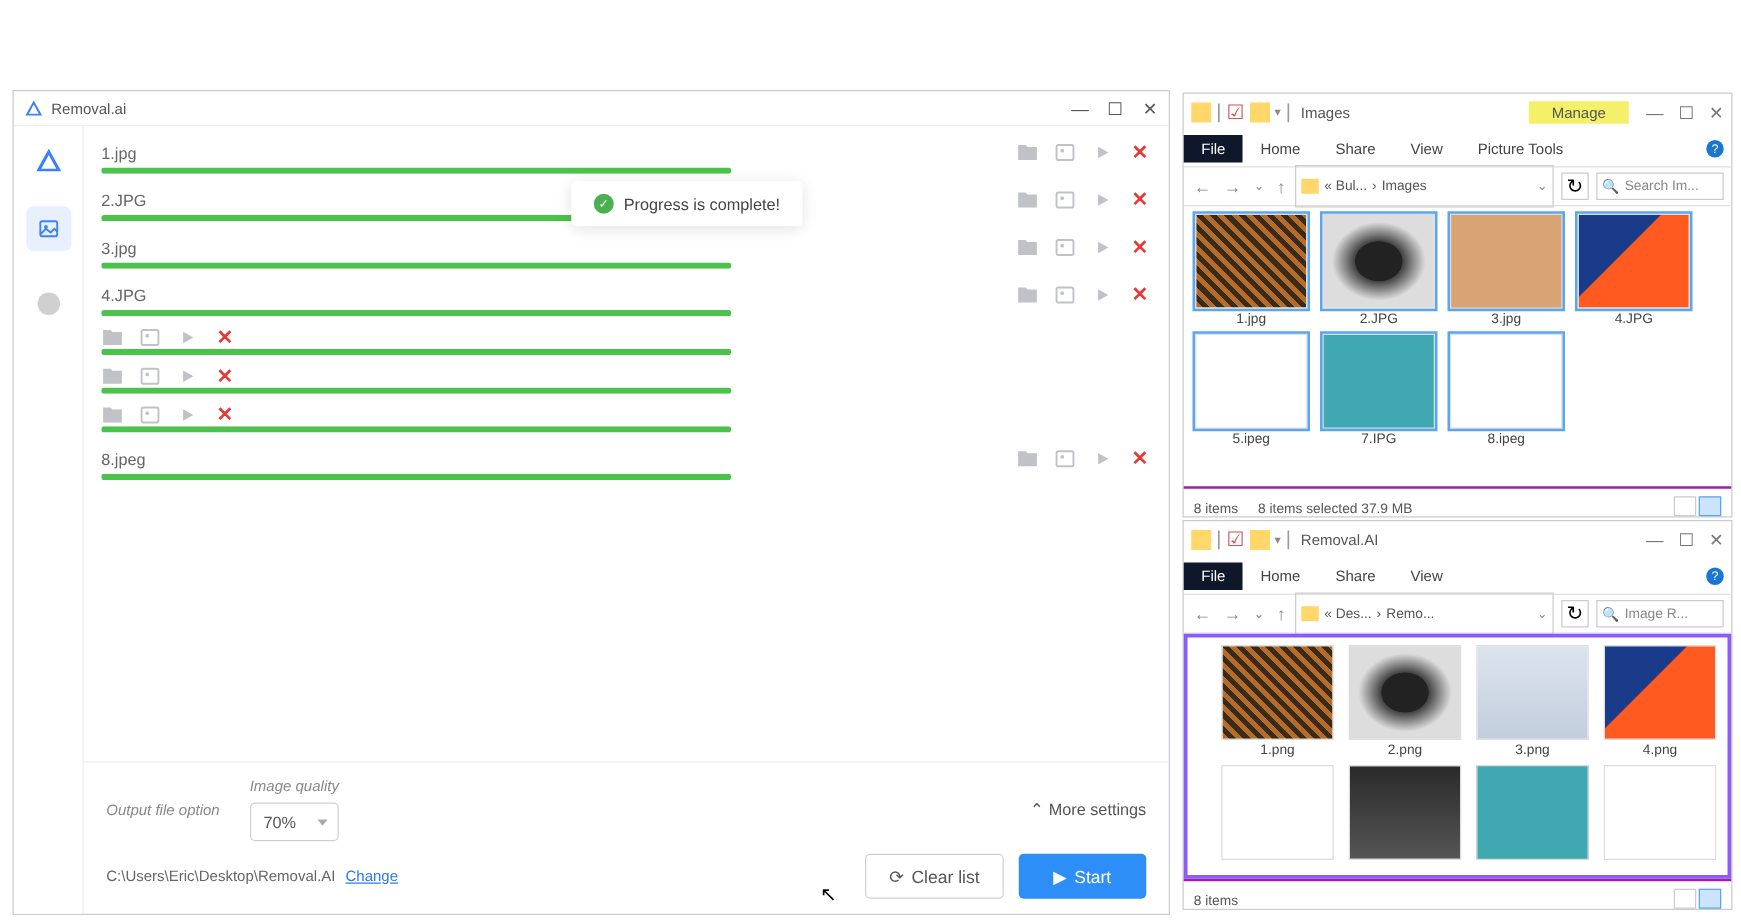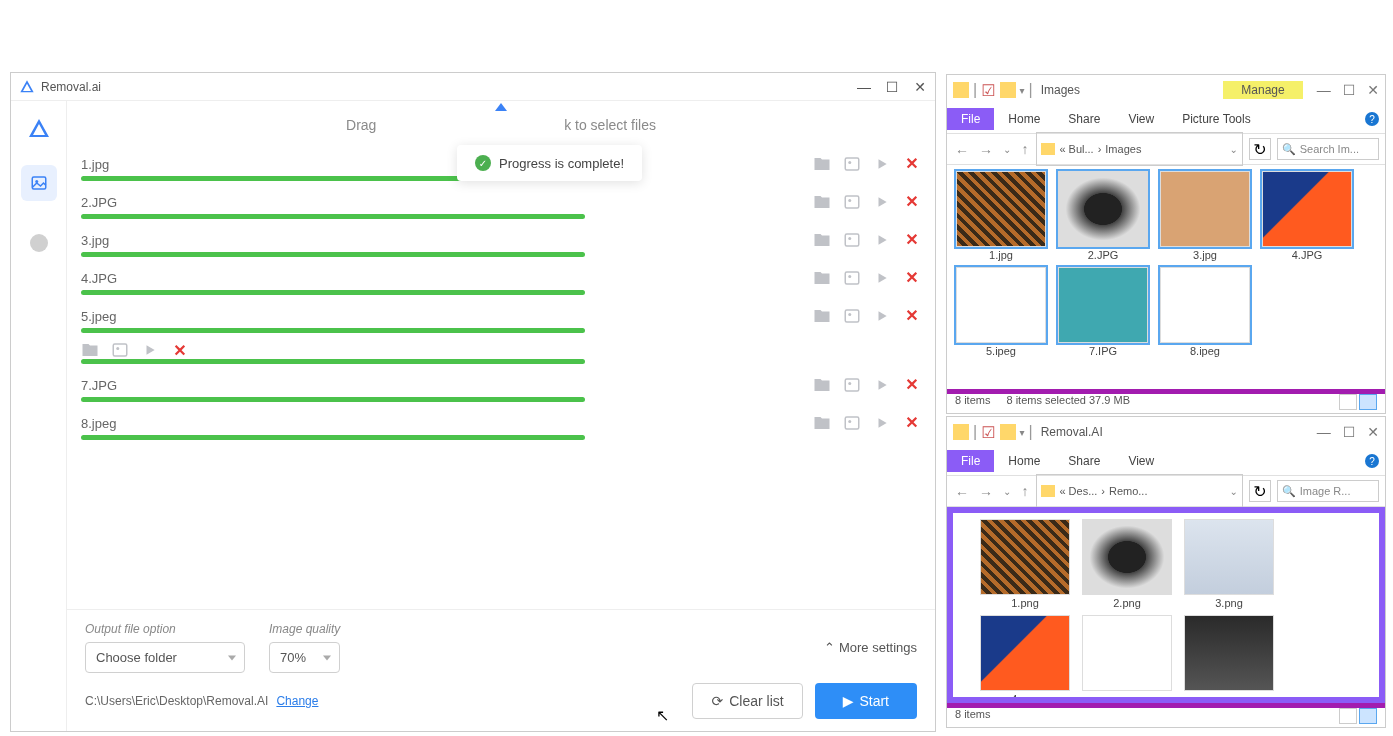--- a/index.html
+++ b/index.html
@@ -58,37 +58,37 @@
 .exp-bot { left: 946px; top: 416px; height: 312px; }
 .exp-titlebar { height: 30px; display: flex; align-items: center; padding: 0 6px; gap: 4px; }
 .exp-titlebar .qat-icon { width: 16px; height: 16px; background: #ffd76a; display: inline-block; }
 .exp-titlebar .qat-sep { color: #999; }
 .exp-titlebar .exp-title { font-size: 12px; color: #555; margin-left: 4px; flex: 1; }
 .exp-titlebar .manage-tab { background: #f5f069; padding: 2px 18px; font-size: 12px; color: #555; margin-right: 10px; }
 .exp-winctrl { display: flex; gap: 12px; color: #777; font-size: 14px; }
 .exp-winctrl span { cursor: pointer; }
 .exp-ribbon { height: 28px; display: flex; align-items: center; font-size: 12px; position: relative; }
 .exp-ribbon .rtab { padding: 4px 14px; color: #444; cursor: pointer; }
-.exp-ribbon .rtab.file { background: #8b5cf6; color: #fff; }
+.exp-ribbon .rtab.file { background: #0f172a; color: #fff; }
 .exp-ribbon .help-icon { position: absolute; right: 6px; width: 14px; height: 14px; border-radius: 50%; background: #1976d2; color: #fff; font-size: 10px; display: flex; align-items: center; justify-content: center; }
 .exp-addr { height: 32px; display: flex; align-items: center; padding: 0 6px; gap: 6px; border-top: 1px solid #e0e0e0; border-bottom: 1px solid #e0e0e0; }
 .nav-arrow { color: #888; cursor: pointer; font-size: 14px; padding: 0 2px; }
 .addr-box { flex: 1; border: 1px solid #ccc; height: 22px; display: flex; align-items: center; padding: 16px 4px; font-size: 11px; color: #555; gap: 4px; overflow: hidden; }
 .addr-box .folder-ico { width: 14px; height: 12px; background: #ffd76a; }
 .search-box { width: 102px; border: 1px solid #ccc; height: 22px; display: flex; align-items: center; padding: 0 4px; font-size: 11px; color: #888; gap: 4px; }
 .refresh-btn { width: 22px; height: 22px; border: 1px solid #ccc; display: flex; align-items: center; justify-content: center; cursor: pointer; }
 
 .exp-content { flex: 1; overflow-y: auto; padding: 6px; display: flex; flex-wrap: wrap; gap: 6px; align-content: flex-start; position: relative; }
-.exp-content.red-border { border: 6px solid #8b5cf6; padding-left: 24px; }
+.exp-content.red-border { border: 3px solid #8b5cf6; padding-left: 24px; }
 .thumb { width: 96px; display: flex; flex-direction: column; align-items: center; gap: 2px; }
 .thumb .img { width: 90px; height: 76px; background: #f0f0f0; border: 1px solid #ddd; display: flex; align-items: center; justify-content: center; font-size: 24px; }
 .thumb .lbl { font-size: 11px; color: #444; }
 .thumb.selected .img { outline: 2px solid #5aa7ef; }
 
-.exp-status { height: 24px; border-top: 5px solid #a21caf; display: flex; align-items: flex-start; padding: 0 8px; font-size: 11px; color: #555; gap: 16px; }
+.exp-status { height: 24px; border-top: 2px solid #a21caf; display: flex; align-items: flex-end; padding: 0 8px; font-size: 11px; color: #555; gap: 16px; }
 .exp-status .view-toggle { margin-left: auto; display: flex; gap: 2px; }
 .view-toggle span { width: 18px; height: 16px; border: 1px solid #ccc; display: inline-block; }
 .view-toggle span.active { background: #cce4ff; border-color: #5aa7ef; }
 
 .cursor { position: absolute; left: 656px; top: 706px; font-size: 16px; color: #000; z-index: 100; pointer-events: none; }
 
 
 .img.plaid { background: repeating-linear-gradient(45deg,#b56b2a,#b56b2a 4px,#3a2a18 4px,#3a2a18 8px); }
 .img.cup { background: radial-gradient(ellipse at center,#222 30%,#444 31%,#ddd 60%); }
 .img.shirt { background: linear-gradient(#dce4ee,#c3cedd); position: relative; }
@@ -124,26 +124,20 @@
             <rect x="3" y="4" width="18" height="16" rx="2" fill="none" stroke="#3b82f6" stroke-width="2"></rect>
             <circle cx="9" cy="10" r="2" fill="#3b82f6"></circle>
             <path d="M3 18 L9 12 L14 16 L18 12 L21 15" fill="none" stroke="#3b82f6" stroke-width="2"></path>
           </svg>
       </div>
       <div class="sb-btn">
         <div class="avatar"></div>
       </div>
     </div>
     <div class="main">
-      <div class="dropzone">
-        <div class="arrow-up"></div>
-        <span>Drag</span>
-        <span style="display:inline-block;width:180px"></span>
-        <span>k to select files</span>
-      </div>
       <div class="toast">
         <span class="check">✓</span>
         <span>Progress is complete!</span>
       </div>
       <div class="file-list" id="file-list">
           <div class="file-item">
     <div class="file-row">
       <div class="file-name">1.jpg</div>
       <div class="file-actions">
         <span class="fa-btn">
@@ -245,74 +239,72 @@
                 </span>
         <span class="fa-btn fa-del">✕</span>
       </div>
     </div>
     <div class="progress">
               <div class="bar" style="width:100%"></div>
             </div>
           </div>
           <div class="file-item">
     <div class="file-row">
-      <div class="file-name">5.jpeg</div>
-      <div class="file-actions">
-        <span class="fa-btn">
-                  <svg width="18" height="18" viewBox="0 0 24 24">
-                    <path fill="currentColor" d="M10 4H2v16h20V6H12l-2-2z"></path>
-                  </svg>
-                </span>
-        <span class="fa-btn">
-                  <svg width="18" height="18" viewBox="0 0 24 24">
-                    <rect x="3" y="4" width="18" height="16" rx="2" fill="none" stroke="currentColor" stroke-width="2"></rect>
-                    <circle cx="9" cy="10" r="2" fill="currentColor"></circle>
-                  </svg>
-                </span>
-        <span class="fa-btn">
-                  <svg width="14" height="14" viewBox="0 0 24 24">
-                    <path fill="currentColor" d="M6 4l14 8-14 8z"></path>
-                  </svg>
-                </span>
-        <span class="fa-btn fa-del">✕</span>
-      </div>
-    </div>
-    <div class="progress">
-              <div class="bar" style="width:100%"></div>
-            </div>
-          </div>
-          <div class="file-item">
-    <div class="file-row">
-      <div class="file-actions">
-        <span class="fa-btn">
-                  <svg width="18" height="18" viewBox="0 0 24 24">
-                    <path fill="currentColor" d="M10 4H2v16h20V6H12l-2-2z"></path>
-                  </svg>
-                </span>
-        <span class="fa-btn">
-                  <svg width="18" height="18" viewBox="0 0 24 24">
-                    <rect x="3" y="4" width="18" height="16" rx="2" fill="none" stroke="currentColor" stroke-width="2"></rect>
-                    <circle cx="9" cy="10" r="2" fill="currentColor"></circle>
-                  </svg>
-                </span>
-        <span class="fa-btn">
-                  <svg width="14" height="14" viewBox="0 0 24 24">
-                    <path fill="currentColor" d="M6 4l14 8-14 8z"></path>
-                  </svg>
-                </span>
-        <span class="fa-btn fa-del">✕</span>
-      </div>
-    </div>
-    <div class="progress">
-              <div class="bar" style="width:100%"></div>
-            </div>
-          </div>
-          <div class="file-item">
-    <div class="file-row">
-      <div class="file-name">7.JPG</div>
+      <div class="file-actions">
+        <span class="fa-btn">
+                  <svg width="18" height="18" viewBox="0 0 24 24">
+                    <path fill="currentColor" d="M10 4H2v16h20V6H12l-2-2z"></path>
+                  </svg>
+                </span>
+        <span class="fa-btn">
+                  <svg width="18" height="18" viewBox="0 0 24 24">
+                    <rect x="3" y="4" width="18" height="16" rx="2" fill="none" stroke="currentColor" stroke-width="2"></rect>
+                    <circle cx="9" cy="10" r="2" fill="currentColor"></circle>
+                  </svg>
+                </span>
+        <span class="fa-btn">
+                  <svg width="14" height="14" viewBox="0 0 24 24">
+                    <path fill="currentColor" d="M6 4l14 8-14 8z"></path>
+                  </svg>
+                </span>
+        <span class="fa-btn fa-del">✕</span>
+      </div>
+    </div>
+    <div class="progress">
+              <div class="bar" style="width:100%"></div>
+            </div>
+          </div>
+          <div class="file-item">
+    <div class="file-row">
+      <div class="file-actions">
+        <span class="fa-btn">
+                  <svg width="18" height="18" viewBox="0 0 24 24">
+                    <path fill="currentColor" d="M10 4H2v16h20V6H12l-2-2z"></path>
+                  </svg>
+                </span>
+        <span class="fa-btn">
+                  <svg width="18" height="18" viewBox="0 0 24 24">
+                    <rect x="3" y="4" width="18" height="16" rx="2" fill="none" stroke="currentColor" stroke-width="2"></rect>
+                    <circle cx="9" cy="10" r="2" fill="currentColor"></circle>
+                  </svg>
+                </span>
+        <span class="fa-btn">
+                  <svg width="14" height="14" viewBox="0 0 24 24">
+                    <path fill="currentColor" d="M6 4l14 8-14 8z"></path>
+                  </svg>
+                </span>
+        <span class="fa-btn fa-del">✕</span>
+      </div>
+    </div>
+    <div class="progress">
+              <div class="bar" style="width:100%"></div>
+            </div>
+          </div>
+          <div class="file-item">
+    <div class="file-row">
       <div class="file-actions">
         <span class="fa-btn">
                   <svg width="18" height="18" viewBox="0 0 24 24">
                     <path fill="currentColor" d="M10 4H2v16h20V6H12l-2-2z"></path>
                   </svg>
                 </span>
         <span class="fa-btn">
                   <svg width="18" height="18" viewBox="0 0 24 24">
                     <rect x="3" y="4" width="18" height="16" rx="2" fill="none" stroke="currentColor" stroke-width="2"></rect>
                     <circle cx="9" cy="10" r="2" fill="currentColor"></circle>
@@ -355,21 +347,20 @@
     </div>
     <div class="progress">
               <div class="bar" style="width:100%"></div>
             </div>
           </div>
         </div>
       <div class="bottom-bar">
         <div class="bottom-top">
           <div class="field-group">
             <span class="field-label">Output file option</span>
-            <div class="select-box"><span>Choose folder</span></div>
           </div>
           <div class="field-group">
             <span class="field-label">Image quality</span>
             <div class="select-box small"><span>70%</span></div>
           </div>
           <div class="more-settings">
             <span>⌃</span>
             <span>More settings</span>
           </div>
         </div>

